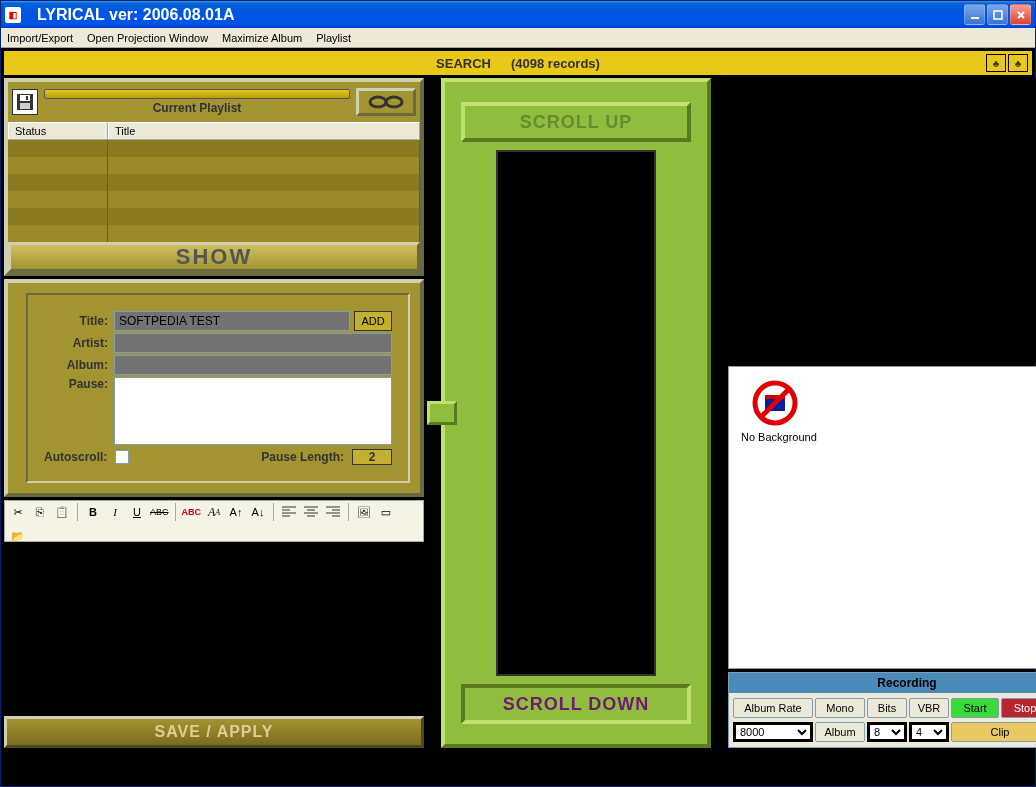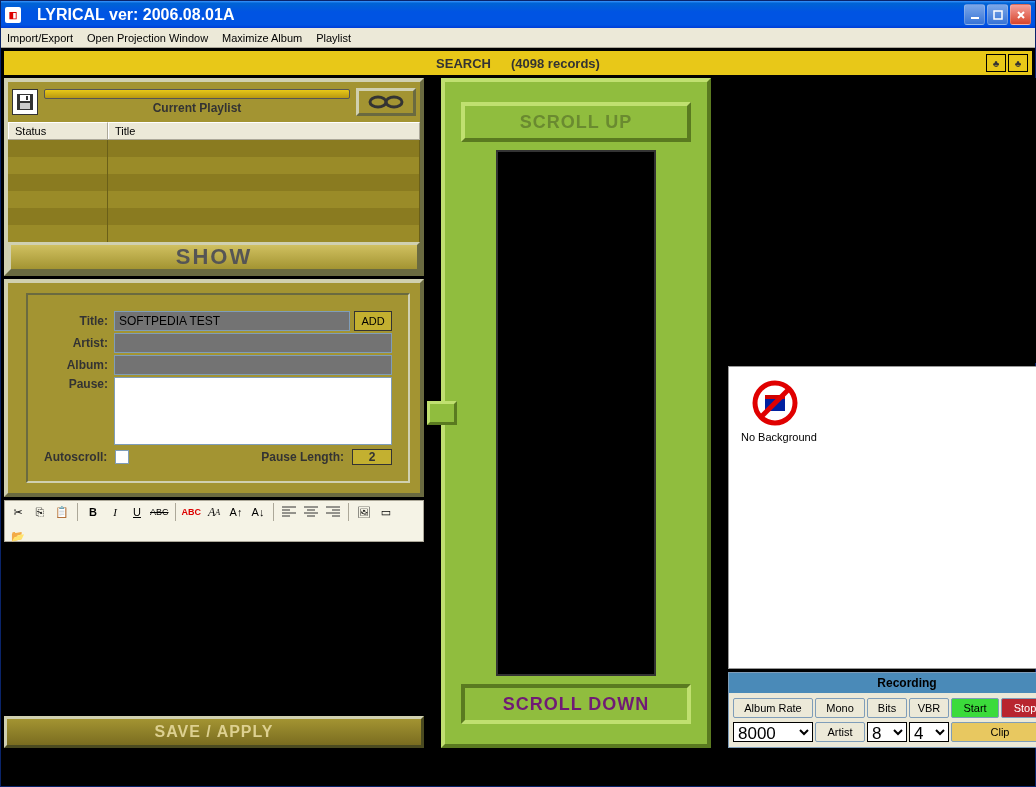--- a/index.html
+++ b/index.html
@@ -89,21 +89,21 @@
 .bg-panel { flex: 1; background: #fff; border: 1px solid #999; padding: 8px; display: flex; flex-direction: column; align-items: flex-start; }
 .no-bg-icon { width: 48px; height: 48px; margin: 4px 14px; }
 .no-bg-text { font-size: 11px; margin-left: 4px; }
 
 .recording-panel { background: #ece9d8; border: 1px solid #7f9db9; }
 .recording-header { height: 20px; background: #4a8ab8; color: #000; font-weight: bold; text-align: center; font-size: 12px; line-height: 20px; }
 .recording-body { padding: 4px; display: grid; grid-template-columns: 80px 50px 40px 40px 48px 48px 30px; grid-template-rows: 22px 22px; gap: 2px; align-items: center; }
 .rec-btn { height: 20px; border: 1px solid #7f9db9; background: #ece9d8; text-align: center; font-size: 11px; line-height: 18px; border-radius:2px;}
 .rec-start { background: #3bdb3b; }
 .rec-stop { background: #b8252f; color: #fff; }
-.rec-select { height: 20px; border: 1px solid #000000; background: #fff; font-size: 17px; }
+.rec-select { height: 20px; border: 3px solid #000000; background: #fff; font-size: 11px; }
 .rec-save { grid-column: 5 / 7; background: #e8c860; }
 .rec-clip { grid-column: 7; grid-row: 1; font-size: 9px; background:#ece9d8; border:1px solid #999; height:16px; line-height:14px;}
 
 .bottom-strip { height: 32px; background: #000; }
 
 svg { display: block; }
 </style>
 </head>
 <body>
 
@@ -307,21 +307,21 @@
           <div class="recording-body">
             <div class="rec-btn">Album Rate</div>
             <div class="rec-btn">Mono</div>
             <div class="rec-btn">Bits</div>
             <div class="rec-btn">VBR</div>
             <div class="rec-btn rec-start">Start</div>
             <div class="rec-btn rec-stop">Stop</div>
             <div class="rec-clip">Clip</div>
 
             <select class="rec-select"><option>8000</option></select>
-            <div class="rec-btn">Artist</div>
+            <div class="rec-btn">Album</div>
             <select class="rec-select"><option>8</option></select>
             <select class="rec-select"><option>4</option></select>
             <div class="rec-btn rec-save">Clip</div>
           </div>
         </div>
       </div>
 
     </div>
 
     <div class="bottom-strip"></div>

